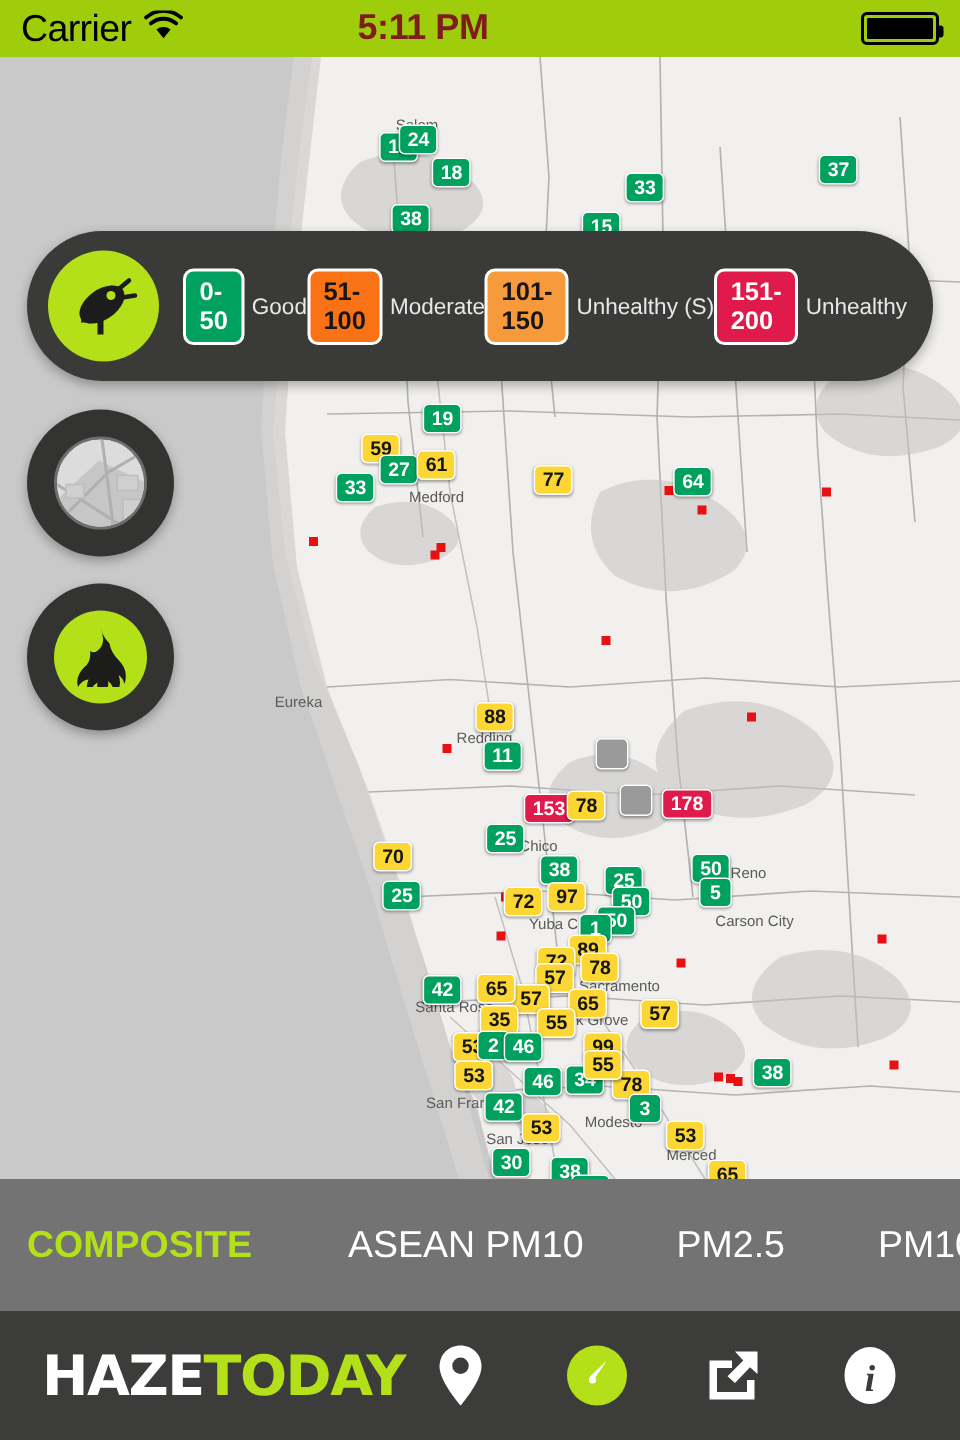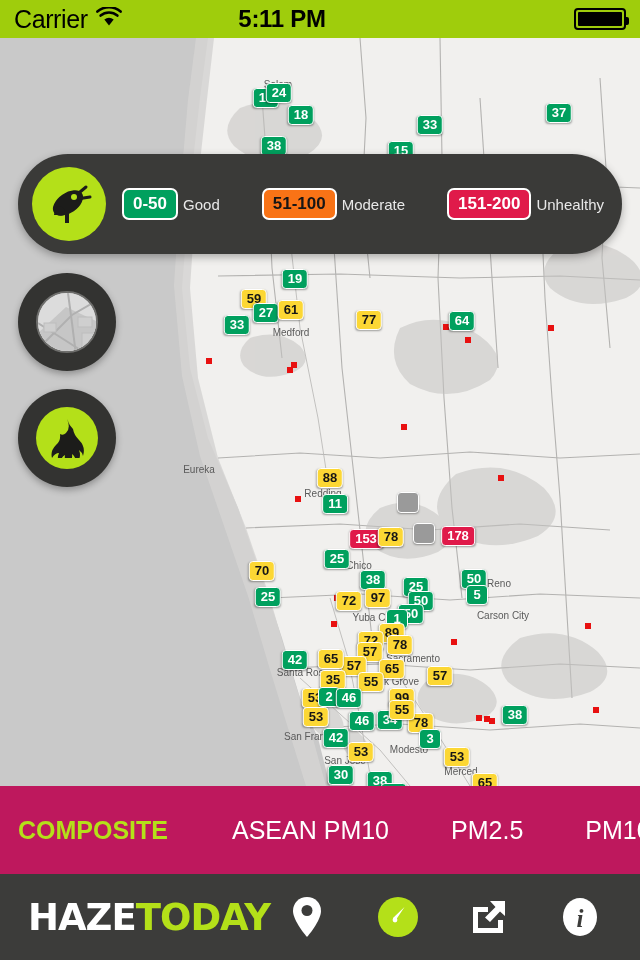--- a/index.html
+++ b/index.html
@@ -13,21 +13,21 @@
   
   .statusbar{
     position:absolute; top:0; left:0; width:640px; height:38px;
     background:#9fcd0c; display:flex; align-items:center;
     padding:0 14px; z-index:60;
   }
   .sb-left{display:flex;align-items:center;gap:8px;}
   .sb-carrier{font-size:25px;color:#000;letter-spacing:-.4px;}
   .sb-time{
     position:absolute;left:0;width:564px;text-align:center;
-    font-size:24px;font-weight:bold;color:#000000;letter-spacing:-.3px;
+    font-size:24px;font-weight:bold;color:#7f1d1d;letter-spacing:-.3px;
   }
   .sb-right{margin-left:auto;display:flex;align-items:center;z-index:2;}
   .battery{
     width:52px;height:22px;border:2px solid #000;border-radius:4px;
     position:relative;padding:2px;
   }
   .battery:after{
     content:"";position:absolute;right:-5px;top:7px;width:3px;height:8px;
     background:#000;border-radius:0 2px 2px 0;
   }
@@ -97,21 +97,21 @@
     border:2px solid #6e6e6c;overflow:hidden;position:relative;
   }
   .fire-circle{
     width:62px;height:62px;border-radius:50%;background:#b4e019;
     display:flex;align-items:center;justify-content:center;
   }
 
   
   .tabs{
     position:absolute;top:786px;left:0;width:640px;height:88px;
-    background:#be185d;display:flex;align-items:center;z-index:40;
+    background:#737373;display:flex;align-items:center;z-index:40;
   }
   .tab{font-size:25px;color:#fff;white-space:nowrap;}
   .tab.active{color:#b4e019;font-weight:bold;}
   .tab.t1{margin-left:18px;}
   .tab.t2{margin-left:64px;}
   .tab.t3{margin-left:62px;}
   .tab.t4{margin-left:62px;}
 
   
   .bottombar{
@@ -324,20 +324,24 @@
   <div class="legend-items">
     <div class="leg">
       <span class="range" style="background:#00a05e;color:#fff;">0-50</span>
       <span class="name">Good</span>
     </div>
     <div class="leg">
       <span class="range" style="background:#f97316;color:#161616;">51-100</span>
       <span class="name">Moderate</span>
     </div>
     <div class="leg">
+      <span class="range" style="background:#f79a3c;color:#161616;">101-150</span>
+      <span class="name">Unhealthy (S)</span>
+    </div>
+    <div class="leg">
       <span class="range" style="background:#e01a4a;color:#fff;">151-200</span>
       <span class="name">Unhealthy</span>
     </div>
   </div>
 </div>
 
 <div class="sidebtn layers">
   <div class="layer-thumb">
     <svg width="62" height="62" viewBox="0 0 62 62">
       <rect width="62" height="62" fill="#dcdcdc"></rect>

